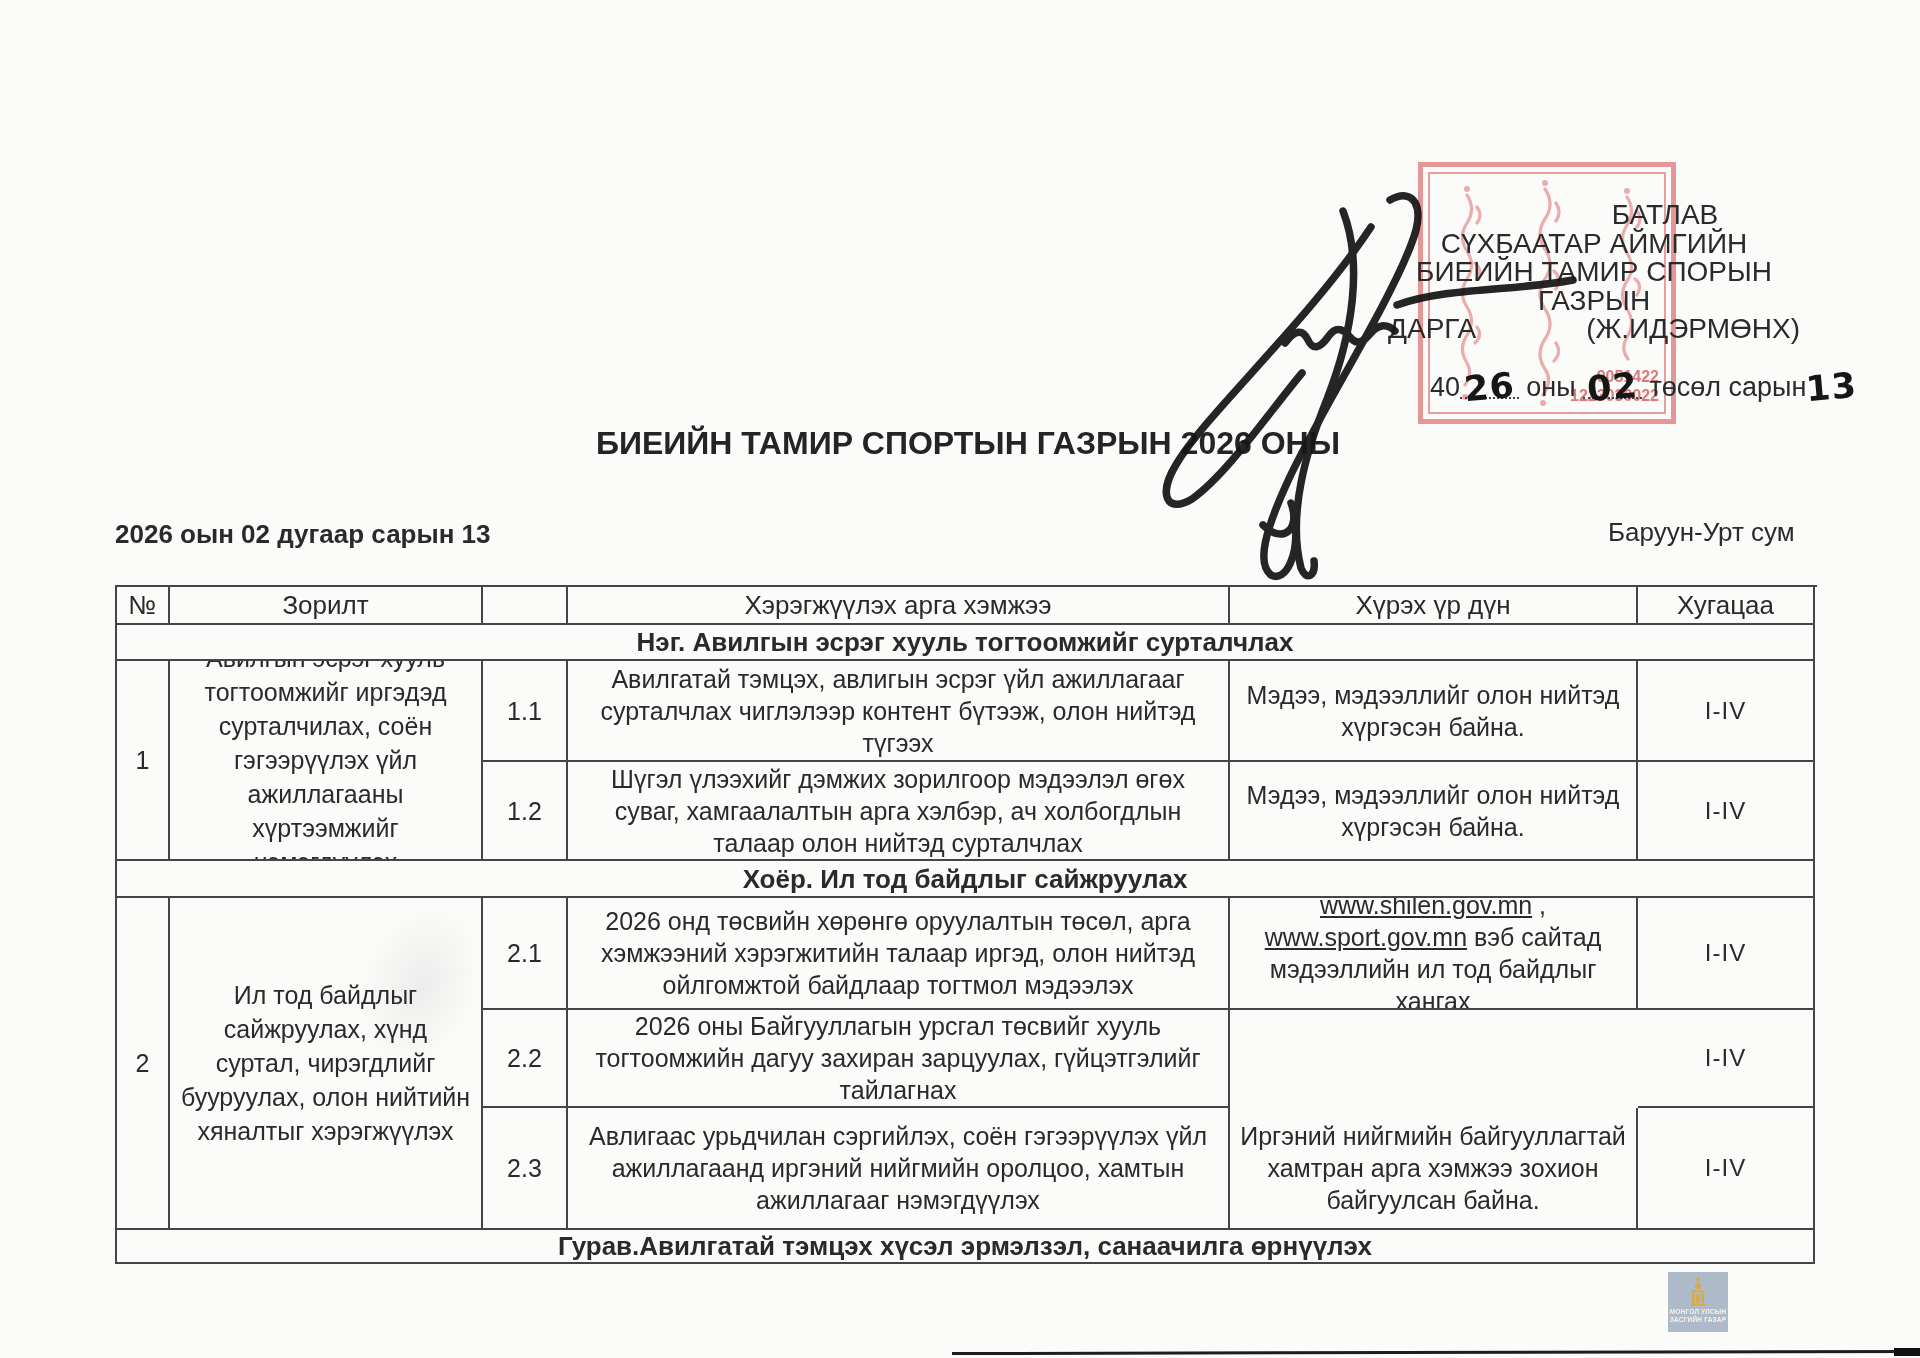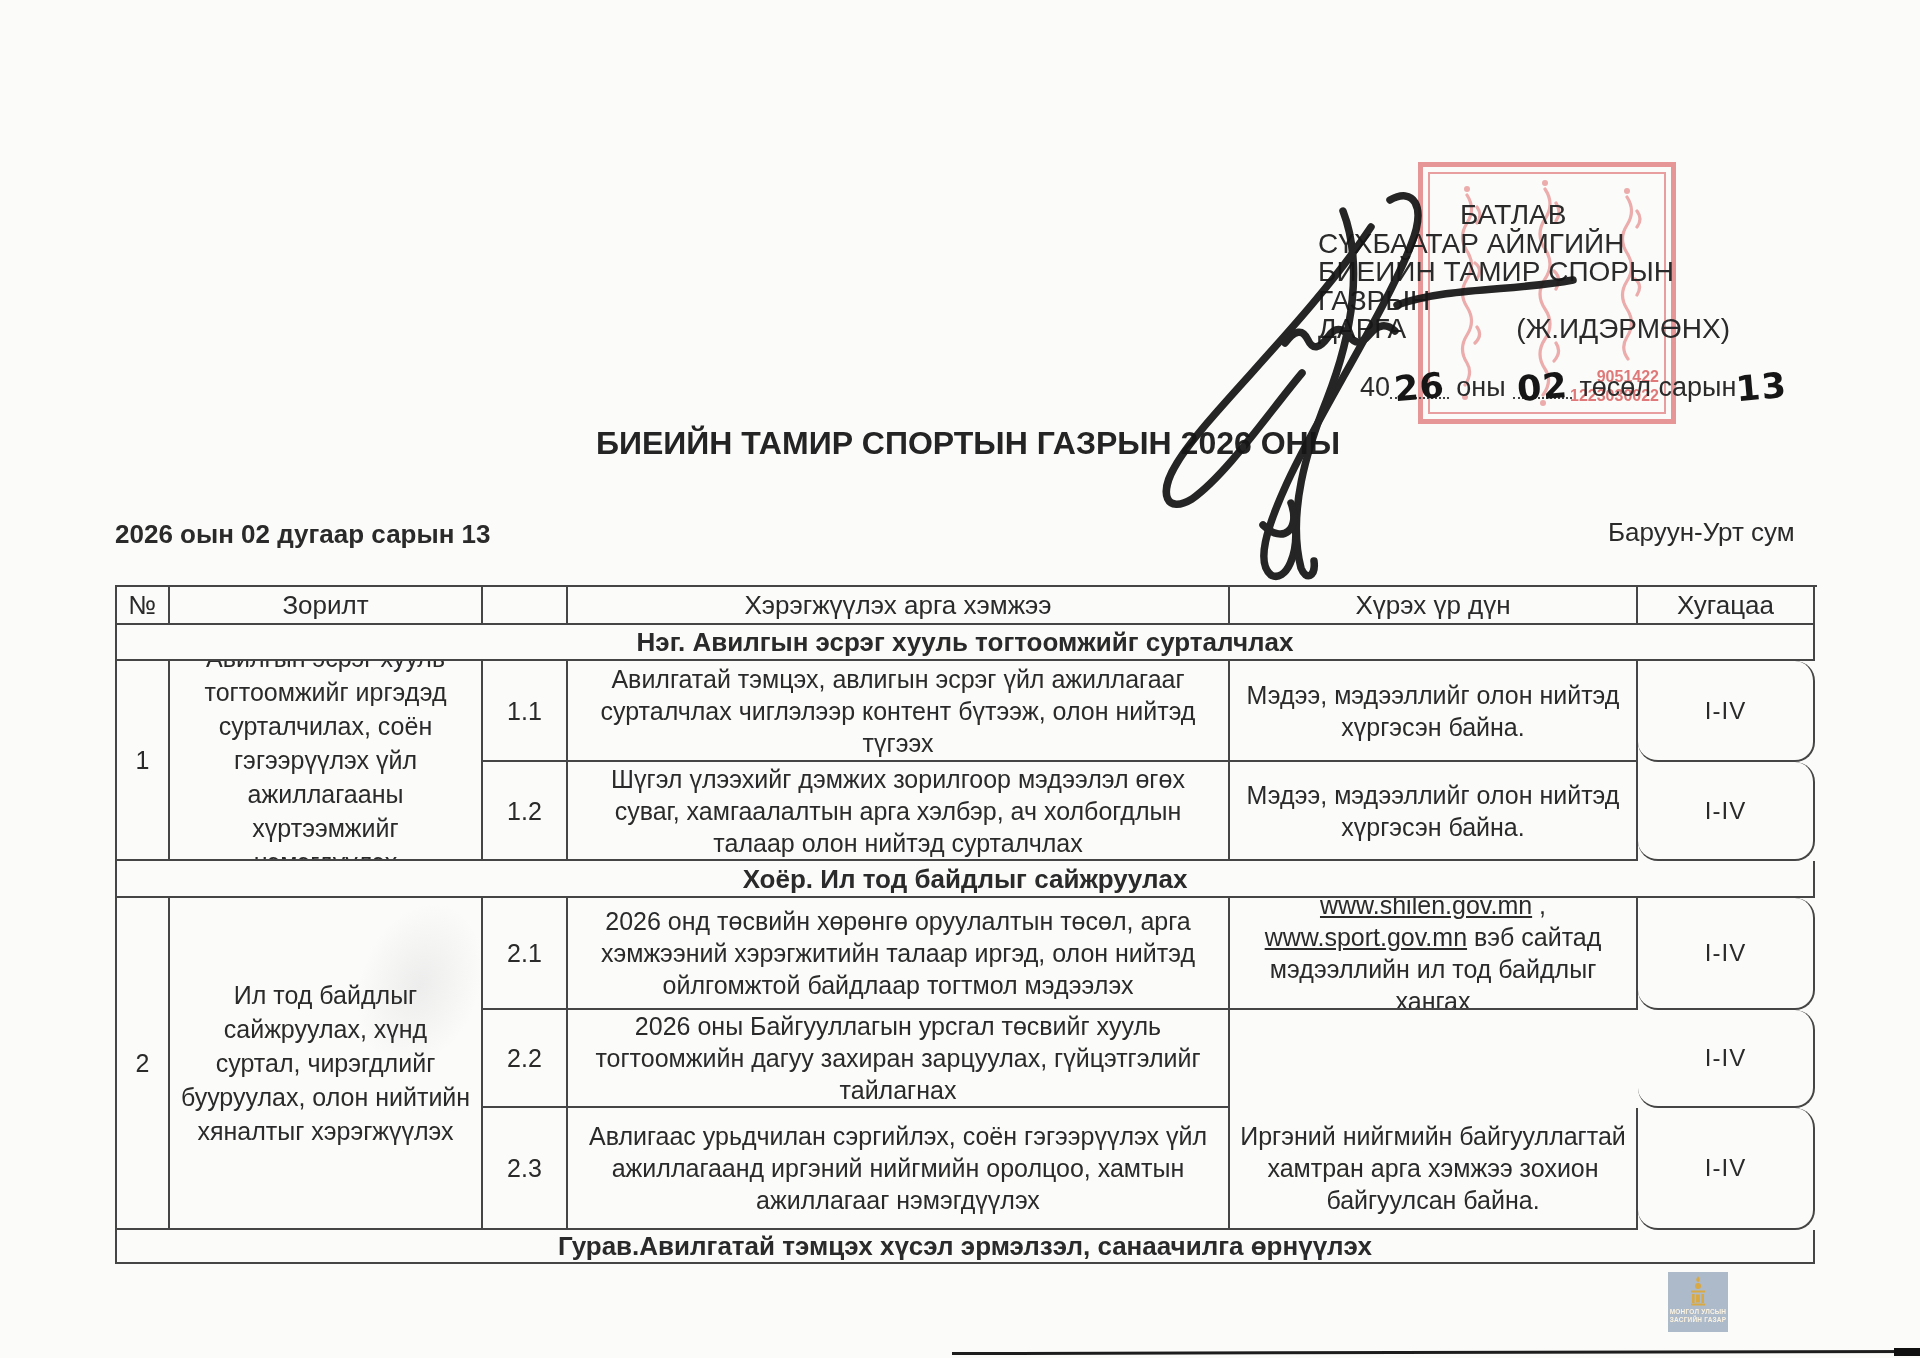--- a/index.html
+++ b/index.html
@@ -2,21 +2,21 @@
 <html><head>
 <meta charset="utf-8">
 <style>
   html,body{margin:0;padding:0;background:#e8e8e8;}
   .page{
     position:relative;width:1920px;height:1358px;margin:0 auto;
     background:#fbfbf9;overflow:hidden;
     font-family:"Liberation Sans",sans-serif;color:#2a2a2a;
   }
   
-  .approval{position:absolute;left:1318px;top:201px;width:412px;font-size:28px;line-height:28.5px;z-index:3;}
+  .approval{position:absolute;left:1388px;top:201px;width:412px;font-size:28px;line-height:28.5px;z-index:3;text-align:center;}
   .approval .batlav{padding-left:142px;}
   .sign-line{display:flex;justify-content:space-between;}
   .approval-date{margin-top:26px;padding-left:42px;font-size:27px;white-space:nowrap;}
   .hw{display:inline-block;font-family:"DejaVu Sans",sans-serif;font-weight:700;font-size:35px;
       transform:rotate(-5deg);position:relative;top:3px;color:#161616;letter-spacing:1px;}
   .dotwrap{display:inline-block;border-bottom:2.5px dotted #444;padding:0 4px;line-height:20px;}
   
   .stamp{position:absolute;left:1418px;top:162px;width:248px;height:252px;
          border:5px solid rgba(224,122,122,.78);z-index:1;}
   .stamp-inner{position:absolute;inset:5px;border:2px solid rgba(224,122,122,.72);}
@@ -39,21 +39,21 @@
     font-size:25px;background:transparent;
   }
   .cell{
     border-right:2px solid #454545;border-bottom:2px solid #454545;
     display:flex;align-items:center;justify-content:center;
     text-align:center;padding:2px 9px;line-height:32px;box-sizing:border-box;
     overflow:hidden;
   }
   .cell.head{font-size:26px;line-height:30px;}
   .cell.section{grid-column:1 / -1;font-weight:700;font-size:26px;}
-  .cell.period{font-size:24px;letter-spacing:1px;border-radius:20px;}
+  .cell.period{font-size:24px;letter-spacing:1px;}
   .cell.goal{line-height:34px;}
   .ulink{text-decoration:underline;}
   
   .h1{grid-row:1;grid-column:1}.h2{grid-row:1;grid-column:2}.h3{grid-row:1;grid-column:3}
   .h4{grid-row:1;grid-column:4}.h5{grid-row:1;grid-column:5}.h6{grid-row:1;grid-column:6}
   .sec1{grid-row:2}.sec2{grid-row:5}.sec3{grid-row:9}
   .r1num{grid-row:3/5;grid-column:1}.r1goal{grid-row:3/5;grid-column:2}
   .i11no{grid-row:3;grid-column:3}.i11m{grid-row:3;grid-column:4}.i11r{grid-row:3;grid-column:5}.i11p{grid-row:3;grid-column:6}
   .i12no{grid-row:4;grid-column:3}.i12m{grid-row:4;grid-column:4}.i12r{grid-row:4;grid-column:5}.i12p{grid-row:4;grid-column:6}
   .r2num{grid-row:6/9;grid-column:1}.r2goal{grid-row:6/9;grid-column:2}

